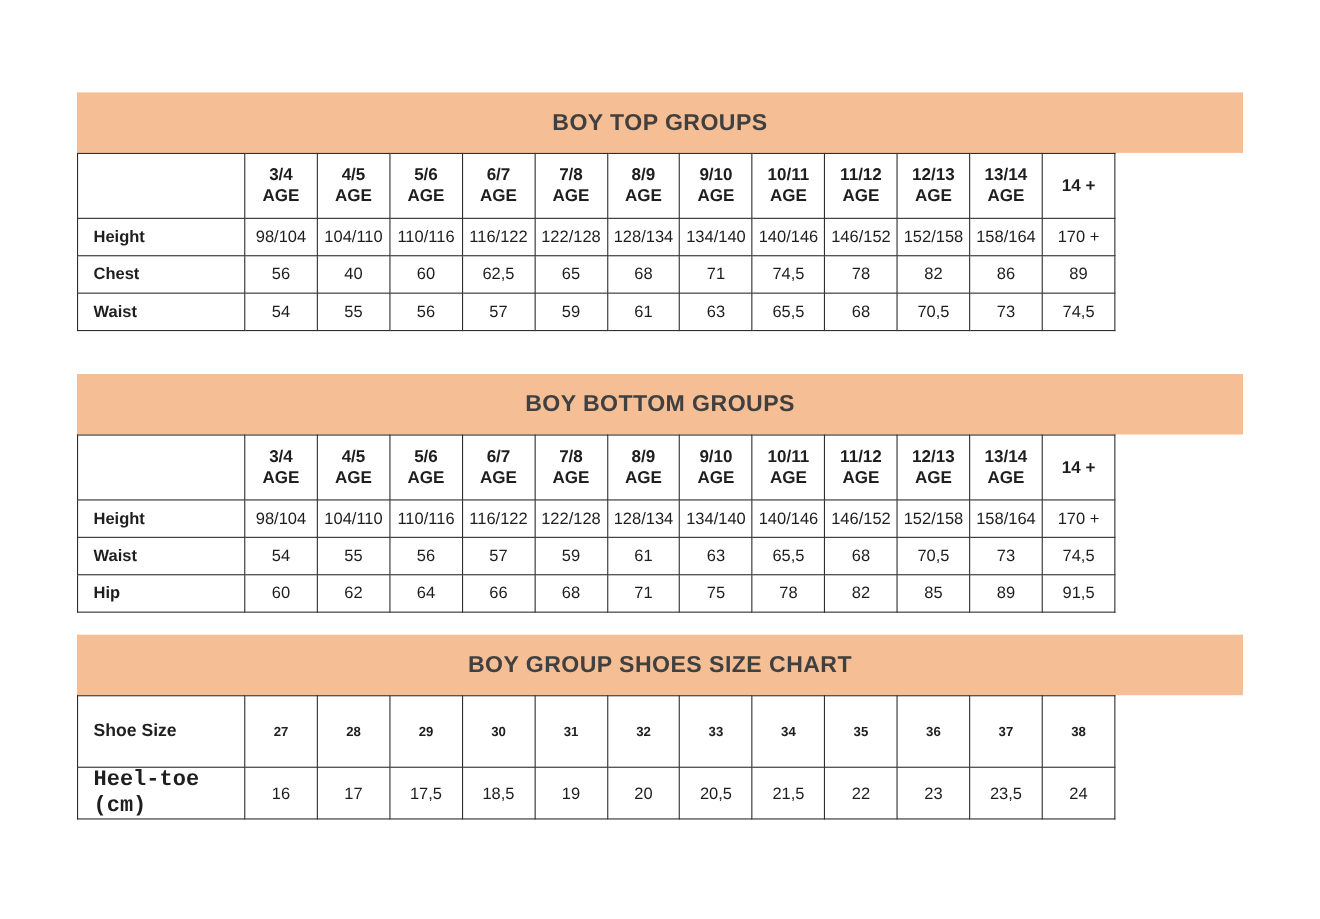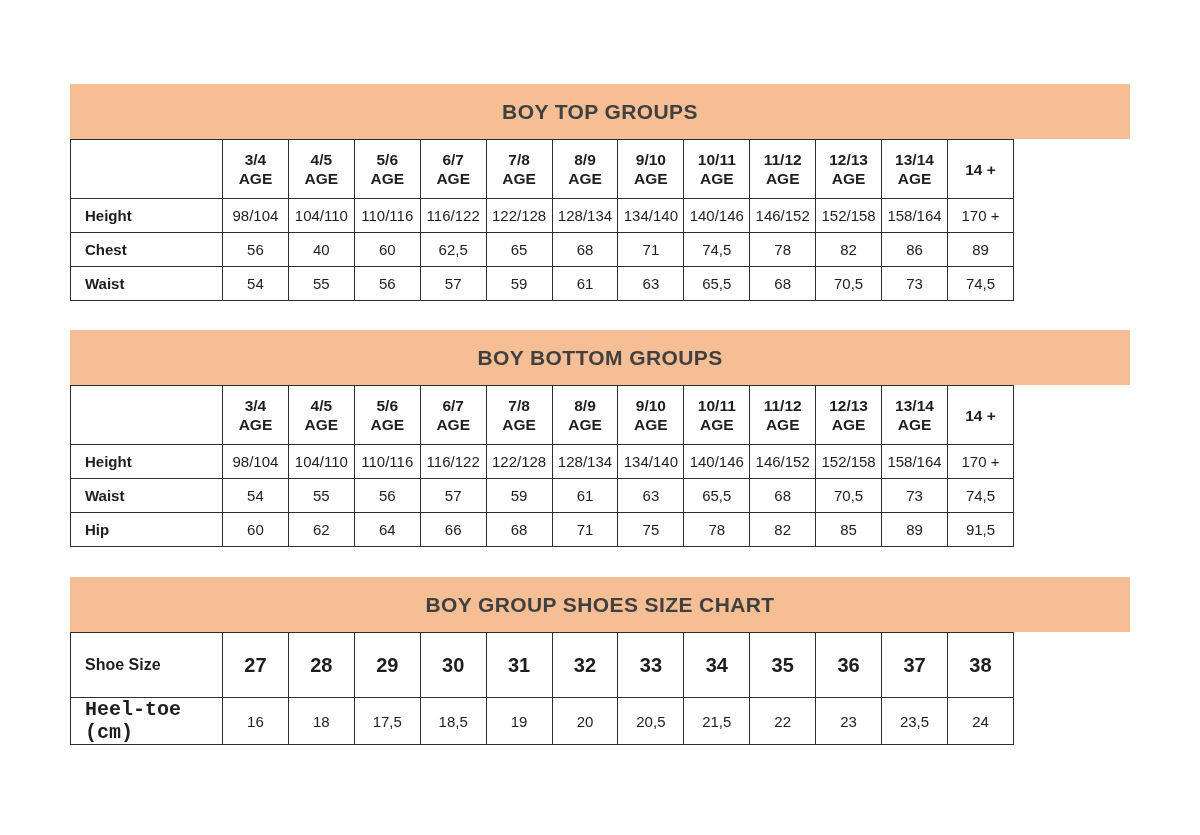--- a/index.html
+++ b/index.html
@@ -4,21 +4,21 @@
 <style>
   html, body { margin: 0; padding: 0; }
   body {
     width: 1200px; height: 835px; position: relative;
     background: #ffffff; color: #1e1e1e;
     font-family: "Liberation Sans", "DejaVu Sans", sans-serif;
     overflow: hidden;
   }
   .size-chart { position: absolute; left: 70px; width: 1060px; }
   #chart-top    { top: 84px;  }
-  #chart-bottom { top: 330px; }
+  #chart-bottom { top: 340px; }
   #chart-shoes  { top: 577px; }
 
   .title-band {
     height: 55px; background: #F6BE94;
     display: flex; align-items: center; justify-content: center;
     font-weight: bold; font-size: 21px; letter-spacing: 0.4px; color: #404040;
   }
 
   table { width: 944px; border-collapse: collapse; table-layout: fixed; }
   col.label-col { width: 152px; }
@@ -34,21 +34,21 @@
   .hdr-line:empty { display: none; }
 
   td.row-label {
     text-align: left; padding-left: 14px;
     font-weight: bold; font-size: 15px;
   }
   td.value-cell { font-size: 15px; font-weight: normal; }
 
   
   tr.shoe-size-row { height: 65px; }
-  tr.shoe-size-row td.value-cell { font-weight: bold; font-size: 20px; }
+  tr.shoe-size-row td.value-cell { font-weight: bold; font-size: 12px; }
   tr.shoe-size-row td.row-label  { font-size: 16px; }
   tr.heel-row { height: 44px; }
   tr.heel-row td.row-label { font-size: 20px; font-family: Liberation Mono, monospace; }
 </style>
 </head>
 <body>
 
 <section class="size-chart" id="chart-top">
   <div class="title-band">
     <span>BOY TOP GROUPS</span>
@@ -322,21 +322,21 @@
           <td class="value-cell">34</td>
           <td class="value-cell">35</td>
           <td class="value-cell">36</td>
           <td class="value-cell">37</td>
           <td class="value-cell">38</td>
         </tr>
       <tr class="heel-row">
         <td class="row-label">Heel-toe (cm)</td>
 
       <td class="value-cell">16</td>
-          <td class="value-cell">18</td>
+          <td class="value-cell">17</td>
           <td class="value-cell">17,5</td>
           <td class="value-cell">18,5</td>
           <td class="value-cell">19</td>
           <td class="value-cell">20</td>
           <td class="value-cell">20,5</td>
           <td class="value-cell">21,5</td>
           <td class="value-cell">22</td>
           <td class="value-cell">23</td>
           <td class="value-cell">23,5</td>
           <td class="value-cell">24</td>

